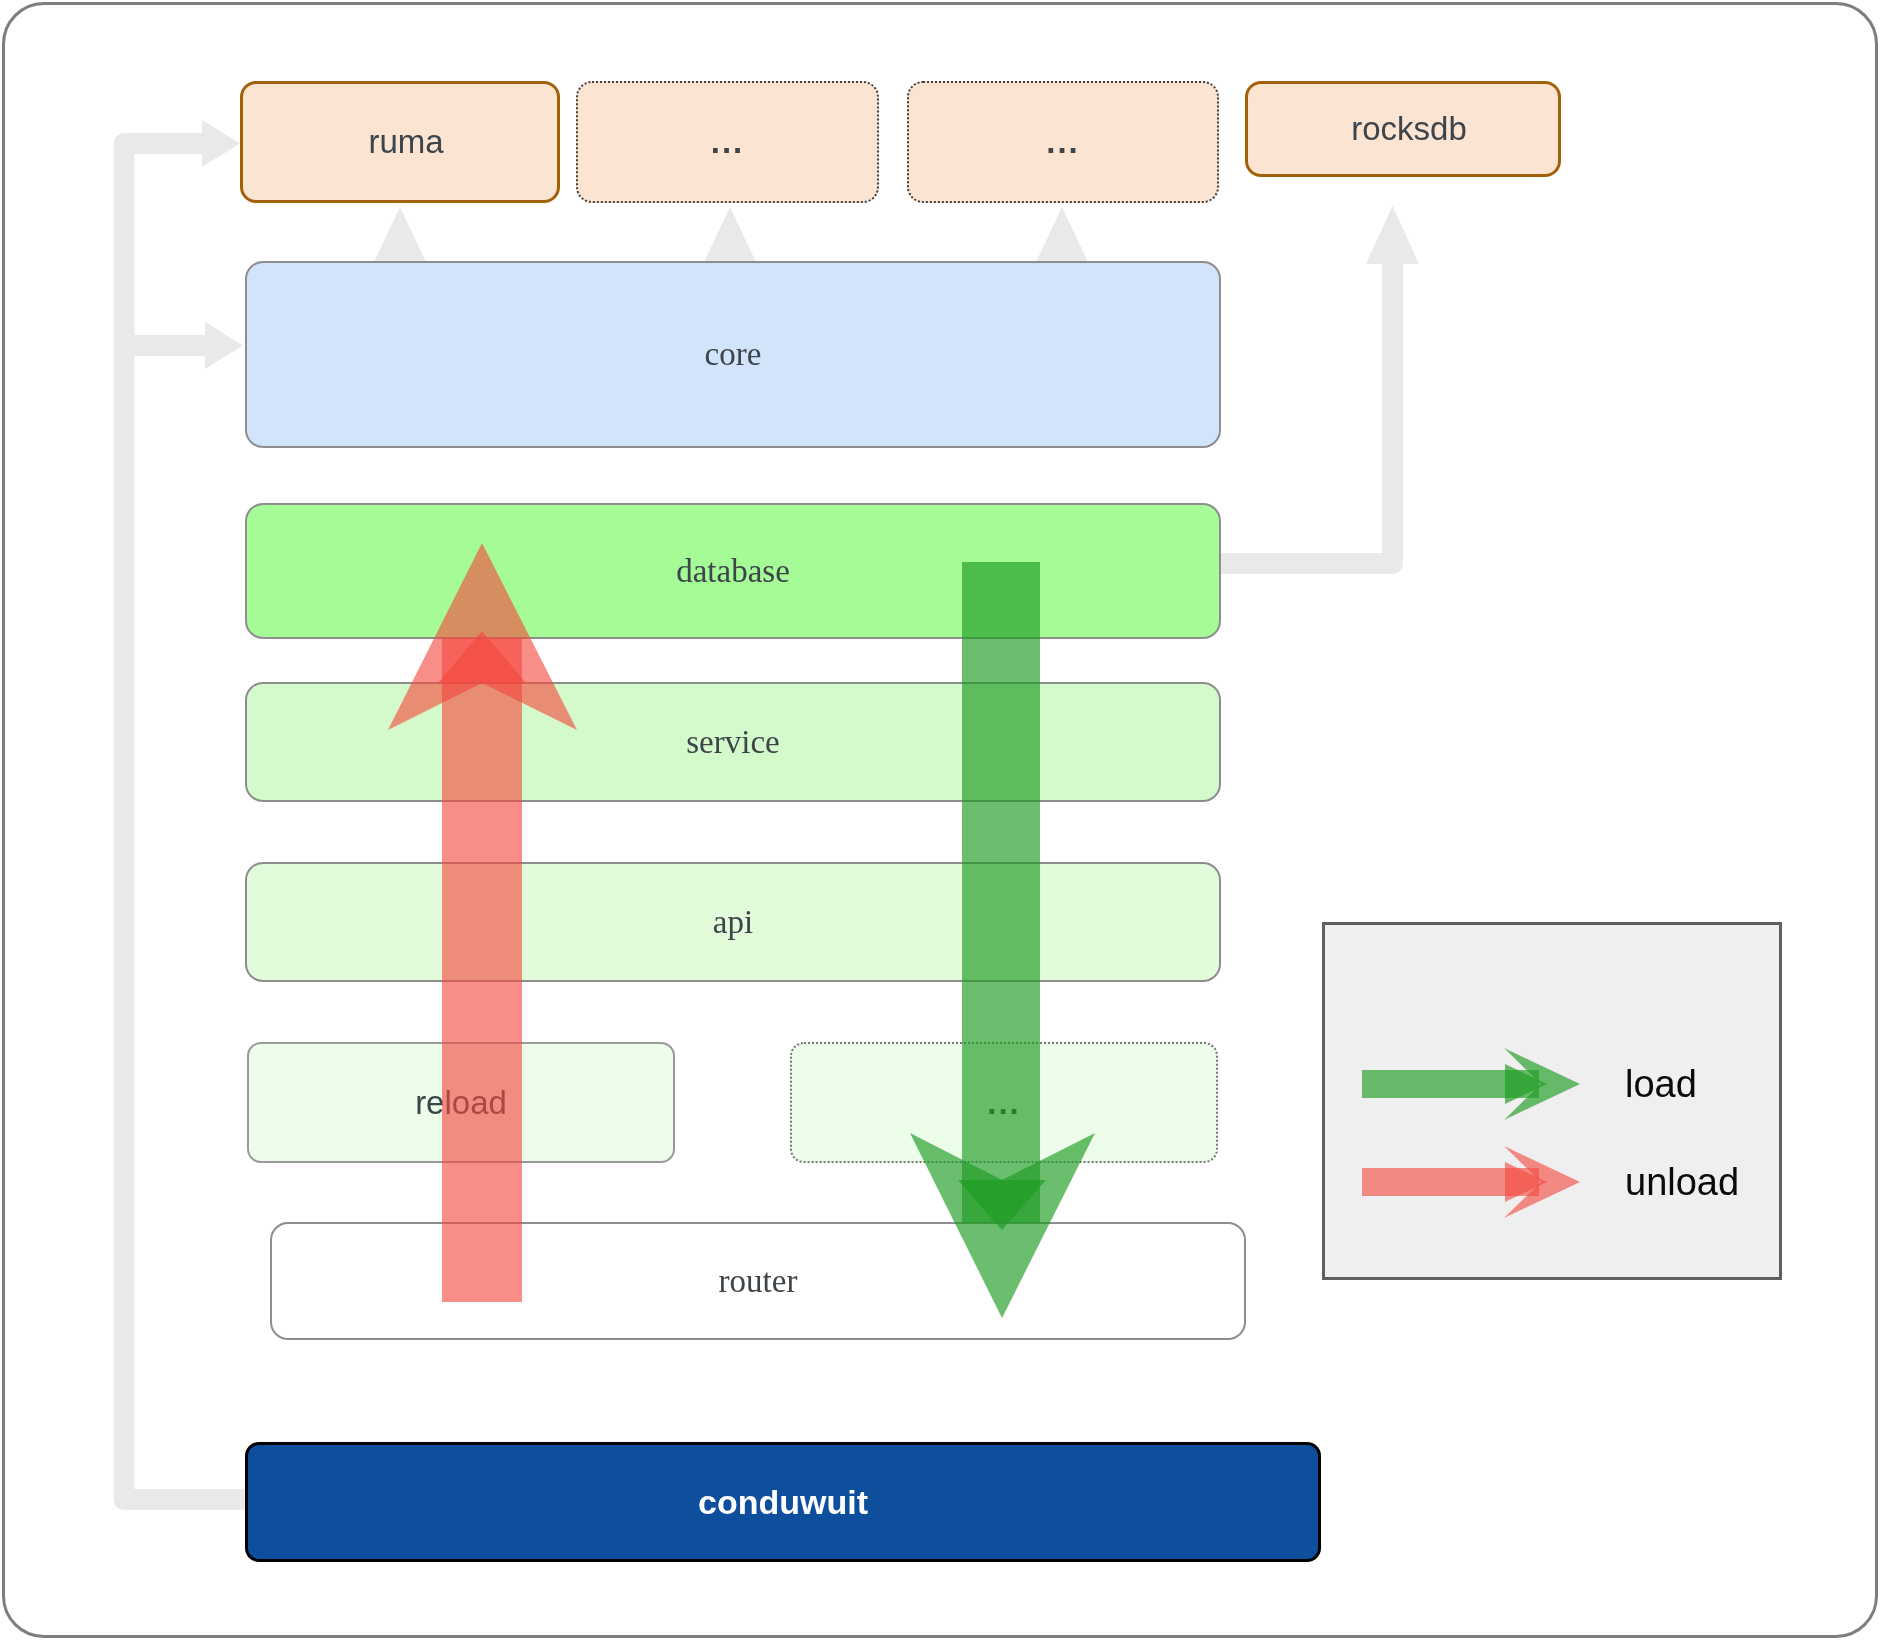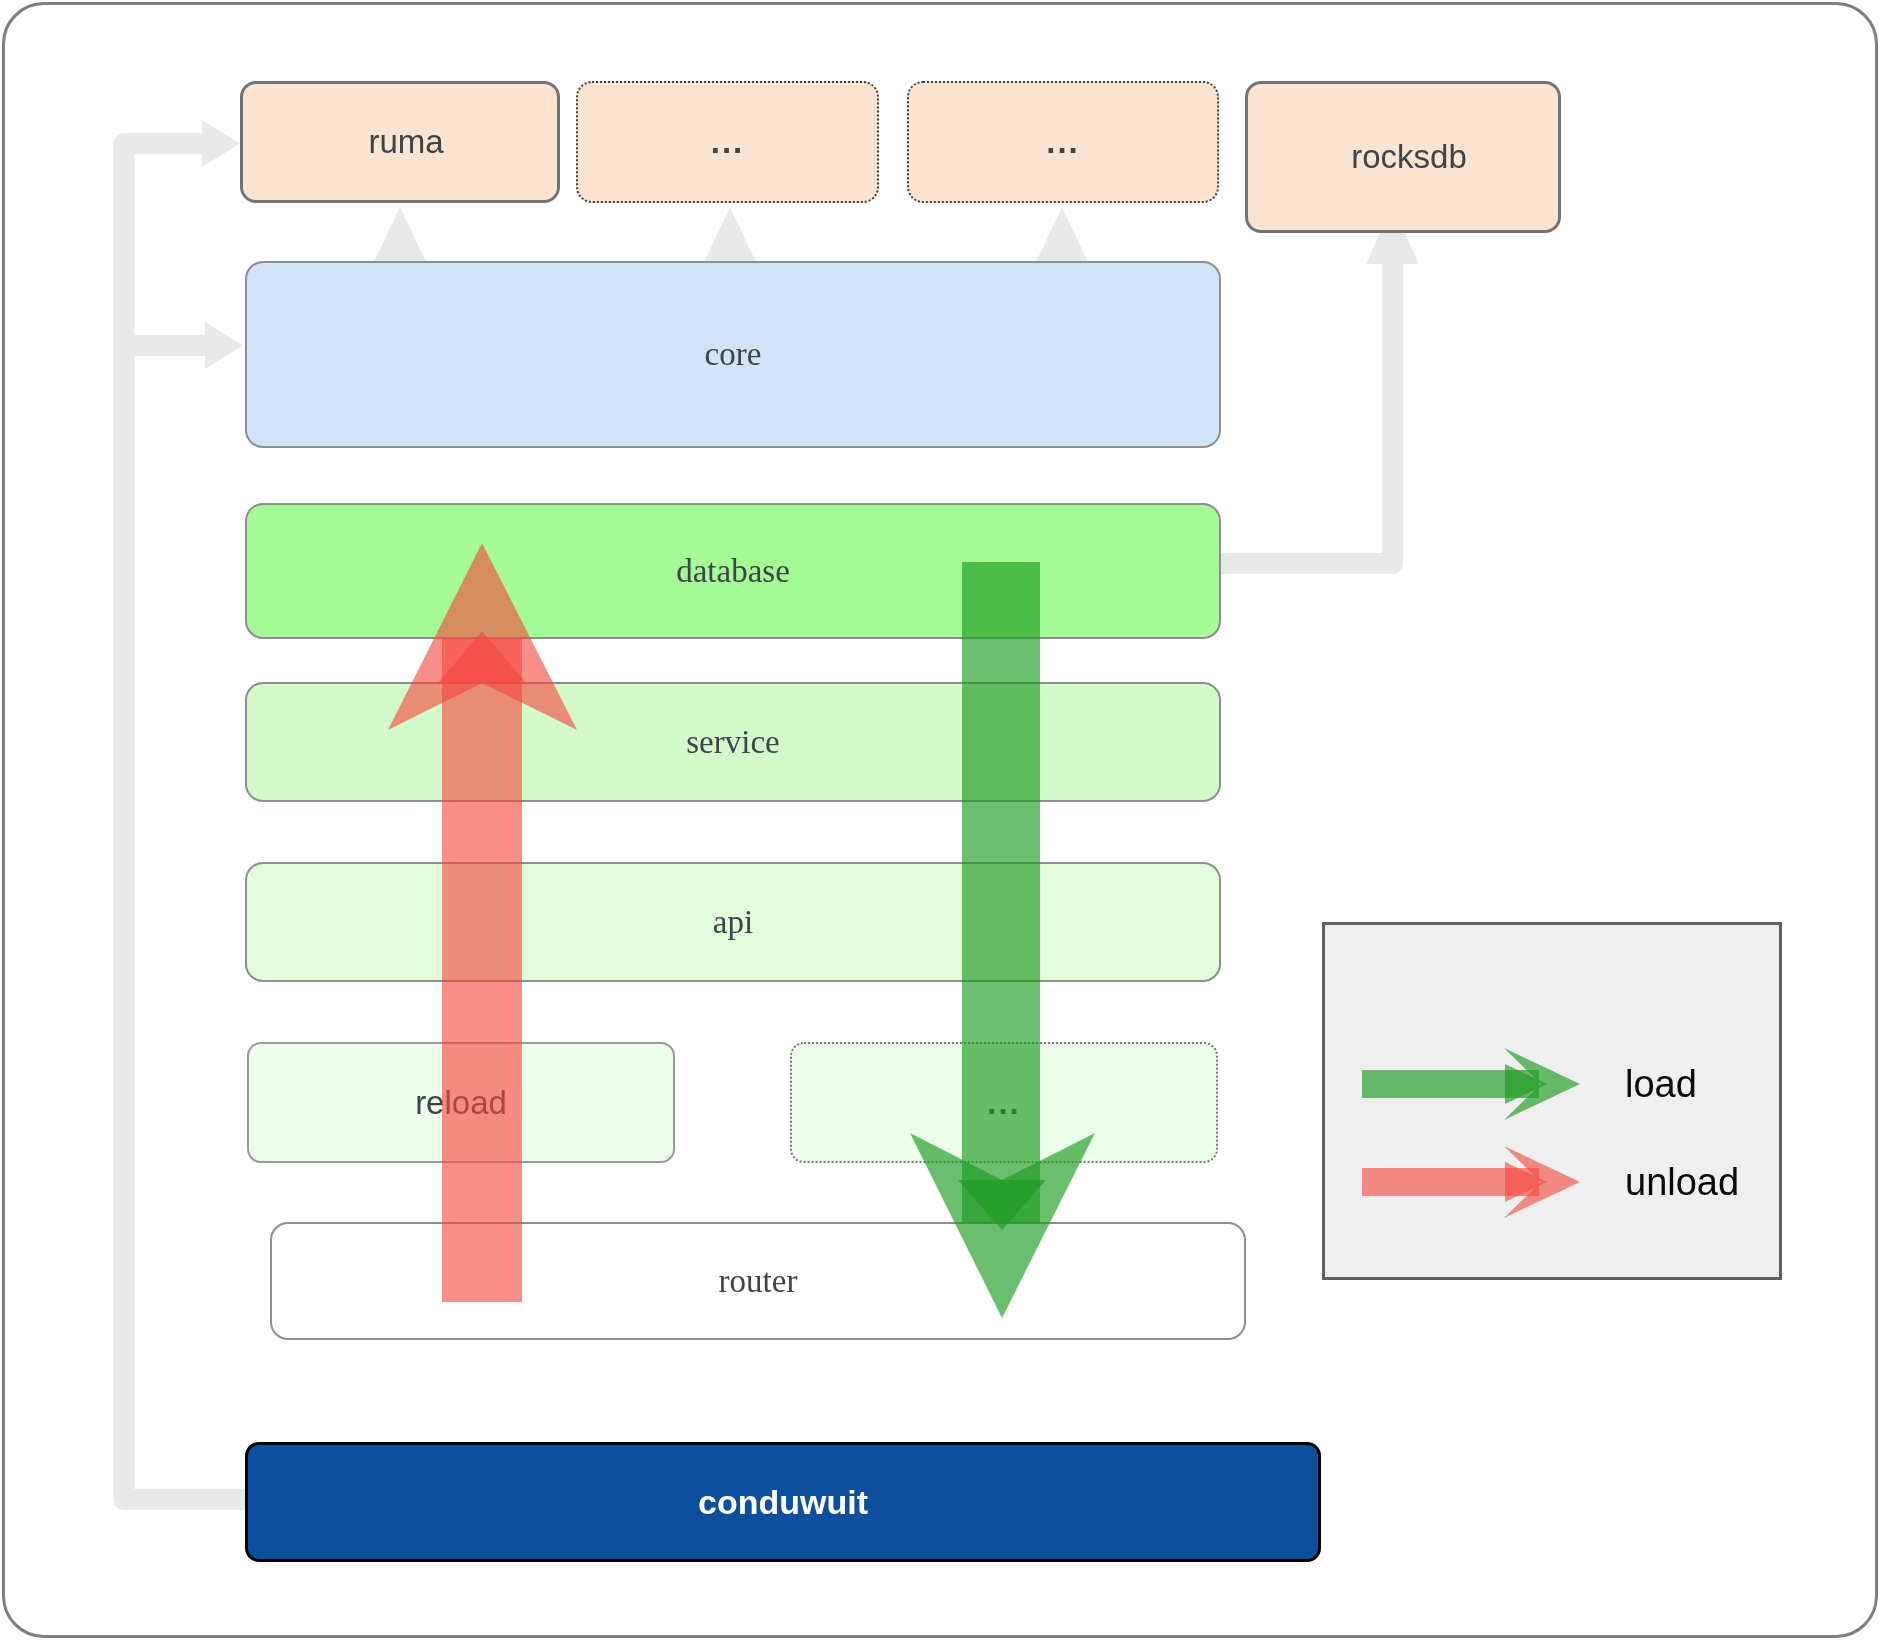--- a/index.html
+++ b/index.html
@@ -8,26 +8,26 @@
   #frame{position:absolute;left:2px;top:2px;width:1876px;height:1636px;
          border:3px solid #7e7e7e;border-radius:42px;background:#ffffff;box-sizing:border-box;}
   svg.layer{position:absolute;left:0;top:0;width:1883px;height:1643px;pointer-events:none;}
   #connector-layer{z-index:1;}
   #arrow-layer{z-index:3;}
   .box{position:absolute;display:flex;align-items:center;justify-content:center;
        box-sizing:border-box;z-index:2;color:#3d444a;font-size:33px;}
   .box .lbl{white-space:nowrap;}
   
   .peach{background:#fce4d2;border-radius:16px;}
-  .solid-dark{border:3px solid #737373;padding-left:12px;}
+  .solid-dark{border:3px solid #a16207;padding-left:12px;}
   .dotted-dark{border:2px dotted #3f3f3f;}
   #box-ruma{left:240px;top:81px;width:320px;height:122px;}
   #box-dots1{left:576px;top:81px;width:303px;height:122px;}
   #box-dots2{left:907px;top:81px;width:312px;height:122px;}
-  #box-rocksdb{left:1245px;top:81px;width:316px;height:152px;align-items:center;}
+  #box-rocksdb{left:1245px;top:81px;width:316px;height:96px;align-items:center;}
   .dots-label{font-weight:700;letter-spacing:2px;}
   
   .graybord{border:2px solid #8e8e8e;border-radius:18px;font-family:Liberation Serif, serif;}
   #box-core{left:245px;top:261px;width:976px;height:187px;background:#d2e4f9;}
   #box-database{left:245px;top:503px;width:976px;height:136px;background:#a5fb96;}
   #box-service{left:245px;top:682px;width:976px;height:120px;background:#d4f9cb;}
   #box-api{left:245px;top:862px;width:976px;height:120px;background:#e2fbda;}
   #box-admin{left:247px;top:1042px;width:428px;height:121px;background:#ecfdea;
              border:2px solid #9a9a9a;border-radius:14px;}
   #box-dots3{left:790px;top:1042px;width:428px;height:121px;background:#ecfdea;

